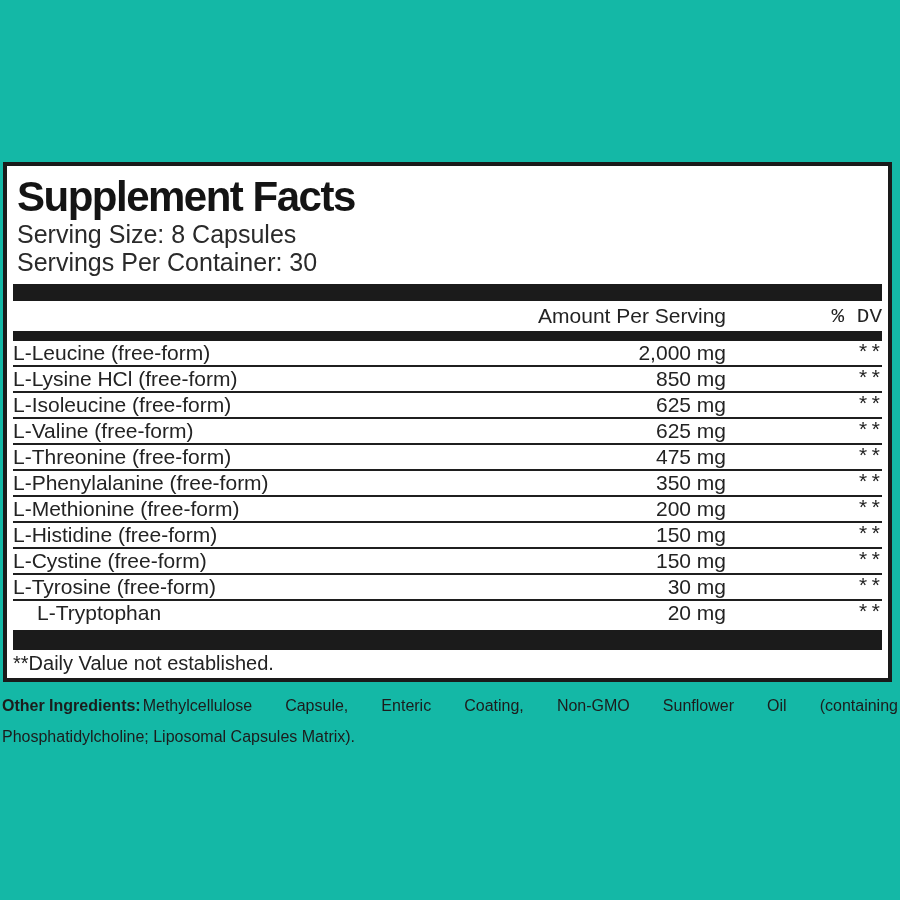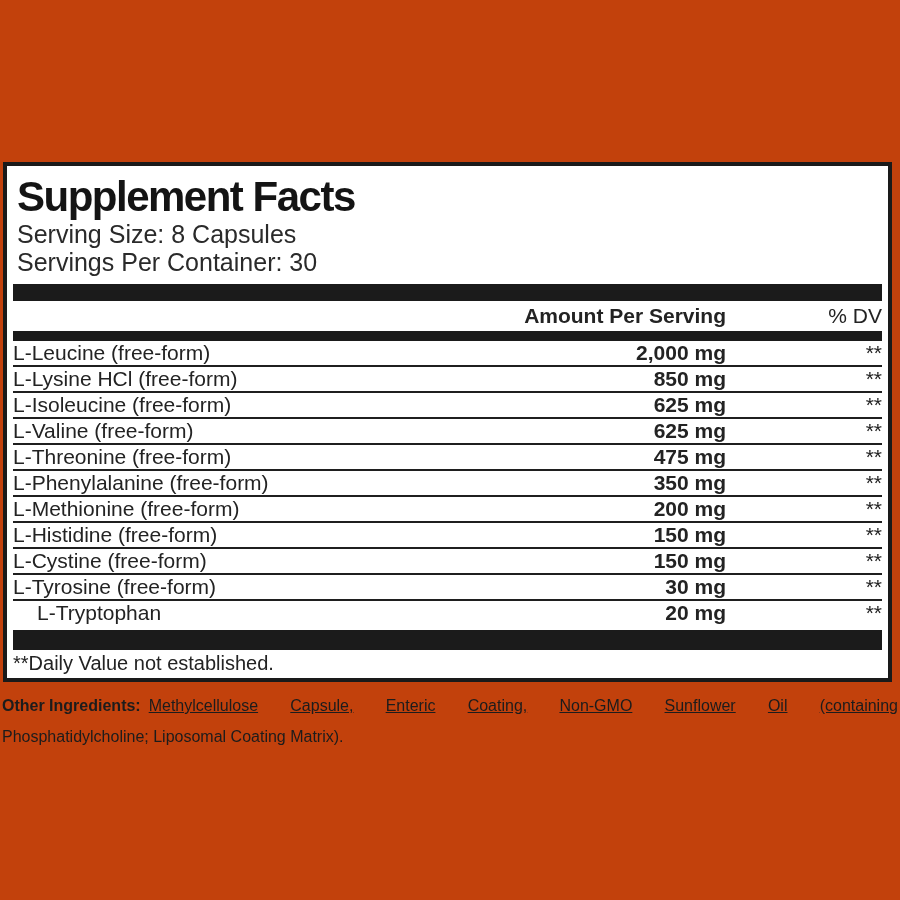--- a/index.html
+++ b/index.html
@@ -2,21 +2,21 @@
 <html><head>
 <meta charset="utf-8">
 <style>
   * { margin: 0; padding: 0; box-sizing: border-box; }
   html, body { width: 900px; height: 900px; background: #ffffff; }
   body {
     font-family: "Liberation Sans", sans-serif;
     color: #1d1d1d;
     position: relative;
   }
-  .canvas { position: relative; width: 900px; height: 900px; background: #c2410c; overflow: hidden; }
+  .canvas { position: relative; width: 900px; height: 900px; background: #14b8a6; overflow: hidden; }
 
   .facts-box {
     position: absolute;
     left: 3px; top: 162px;
     width: 889px; height: 520px;
     border: 4px solid #1a1a1a;
     padding: 0 6px;
     background: #fff;
   }
 
@@ -36,22 +36,22 @@
     color: #2a2a2a;
   }
 
   .bar { background: #1b1b1b; width: 100%; }
   .bar-thick  { height: 17px; margin-top: 8px; }
   .bar-mid    { height: 10px; }
   .bar-bottom { height: 20px; margin-top: 5px; }
 
   .row { display: flex; align-items: center; font-size: 21px; color: #232323; }
   .row .name   { flex: 1 1 auto; white-space: nowrap; }
-  .row .amount { text-align: right; white-space: nowrap; font-weight: bold; }
-  .row .dv     { width: 156px; text-align: right; white-space: nowrap; }
+  .row .amount { text-align: right; white-space: nowrap; }
+  .row .dv     { width: 156px; text-align: right; white-space: nowrap; font-family: Liberation Mono, monospace; }
 
   .header-row { height: 30px; }
 
   .ing-row { height: 26px; border-bottom: 2px solid #1f1f1f; }
   .ing-row:last-child { border-bottom: none; height: 24px; margin-left: 24px; }
 
   .footnote {
     padding-top: 1px;
     font-size: 20px;
     line-height: 24px;
@@ -153,27 +153,27 @@
       </div>
 
     <div class="bar bar-bottom"></div>
 
     <div class="footnote">**Daily Value not established.</div>
   </div>
 
   <div class="other">
     <div class="oi-line1">
       <b>Other Ingredients:</b>
-      <span class="stretch" id="oi-words" style="margin-left: 8px; text-decoration: underline;">
+      <span class="stretch" id="oi-words" style="margin-left: 2px;">
           <span>Methylcellulose</span>
           <span>Capsule,</span>
           <span>Enteric</span>
           <span>Coating,</span>
           <span>Non-GMO</span>
           <span>Sunflower</span>
           <span>Oil</span>
           <span>(containing</span>
         </span>
     </div>
-    <div class="oi-line2">Phosphatidylcholine; Liposomal Coating Matrix).</div>
+    <div class="oi-line2">Phosphatidylcholine; Liposomal Capsules Matrix).</div>
   </div>
 
 </div>
 
 </body></html>

